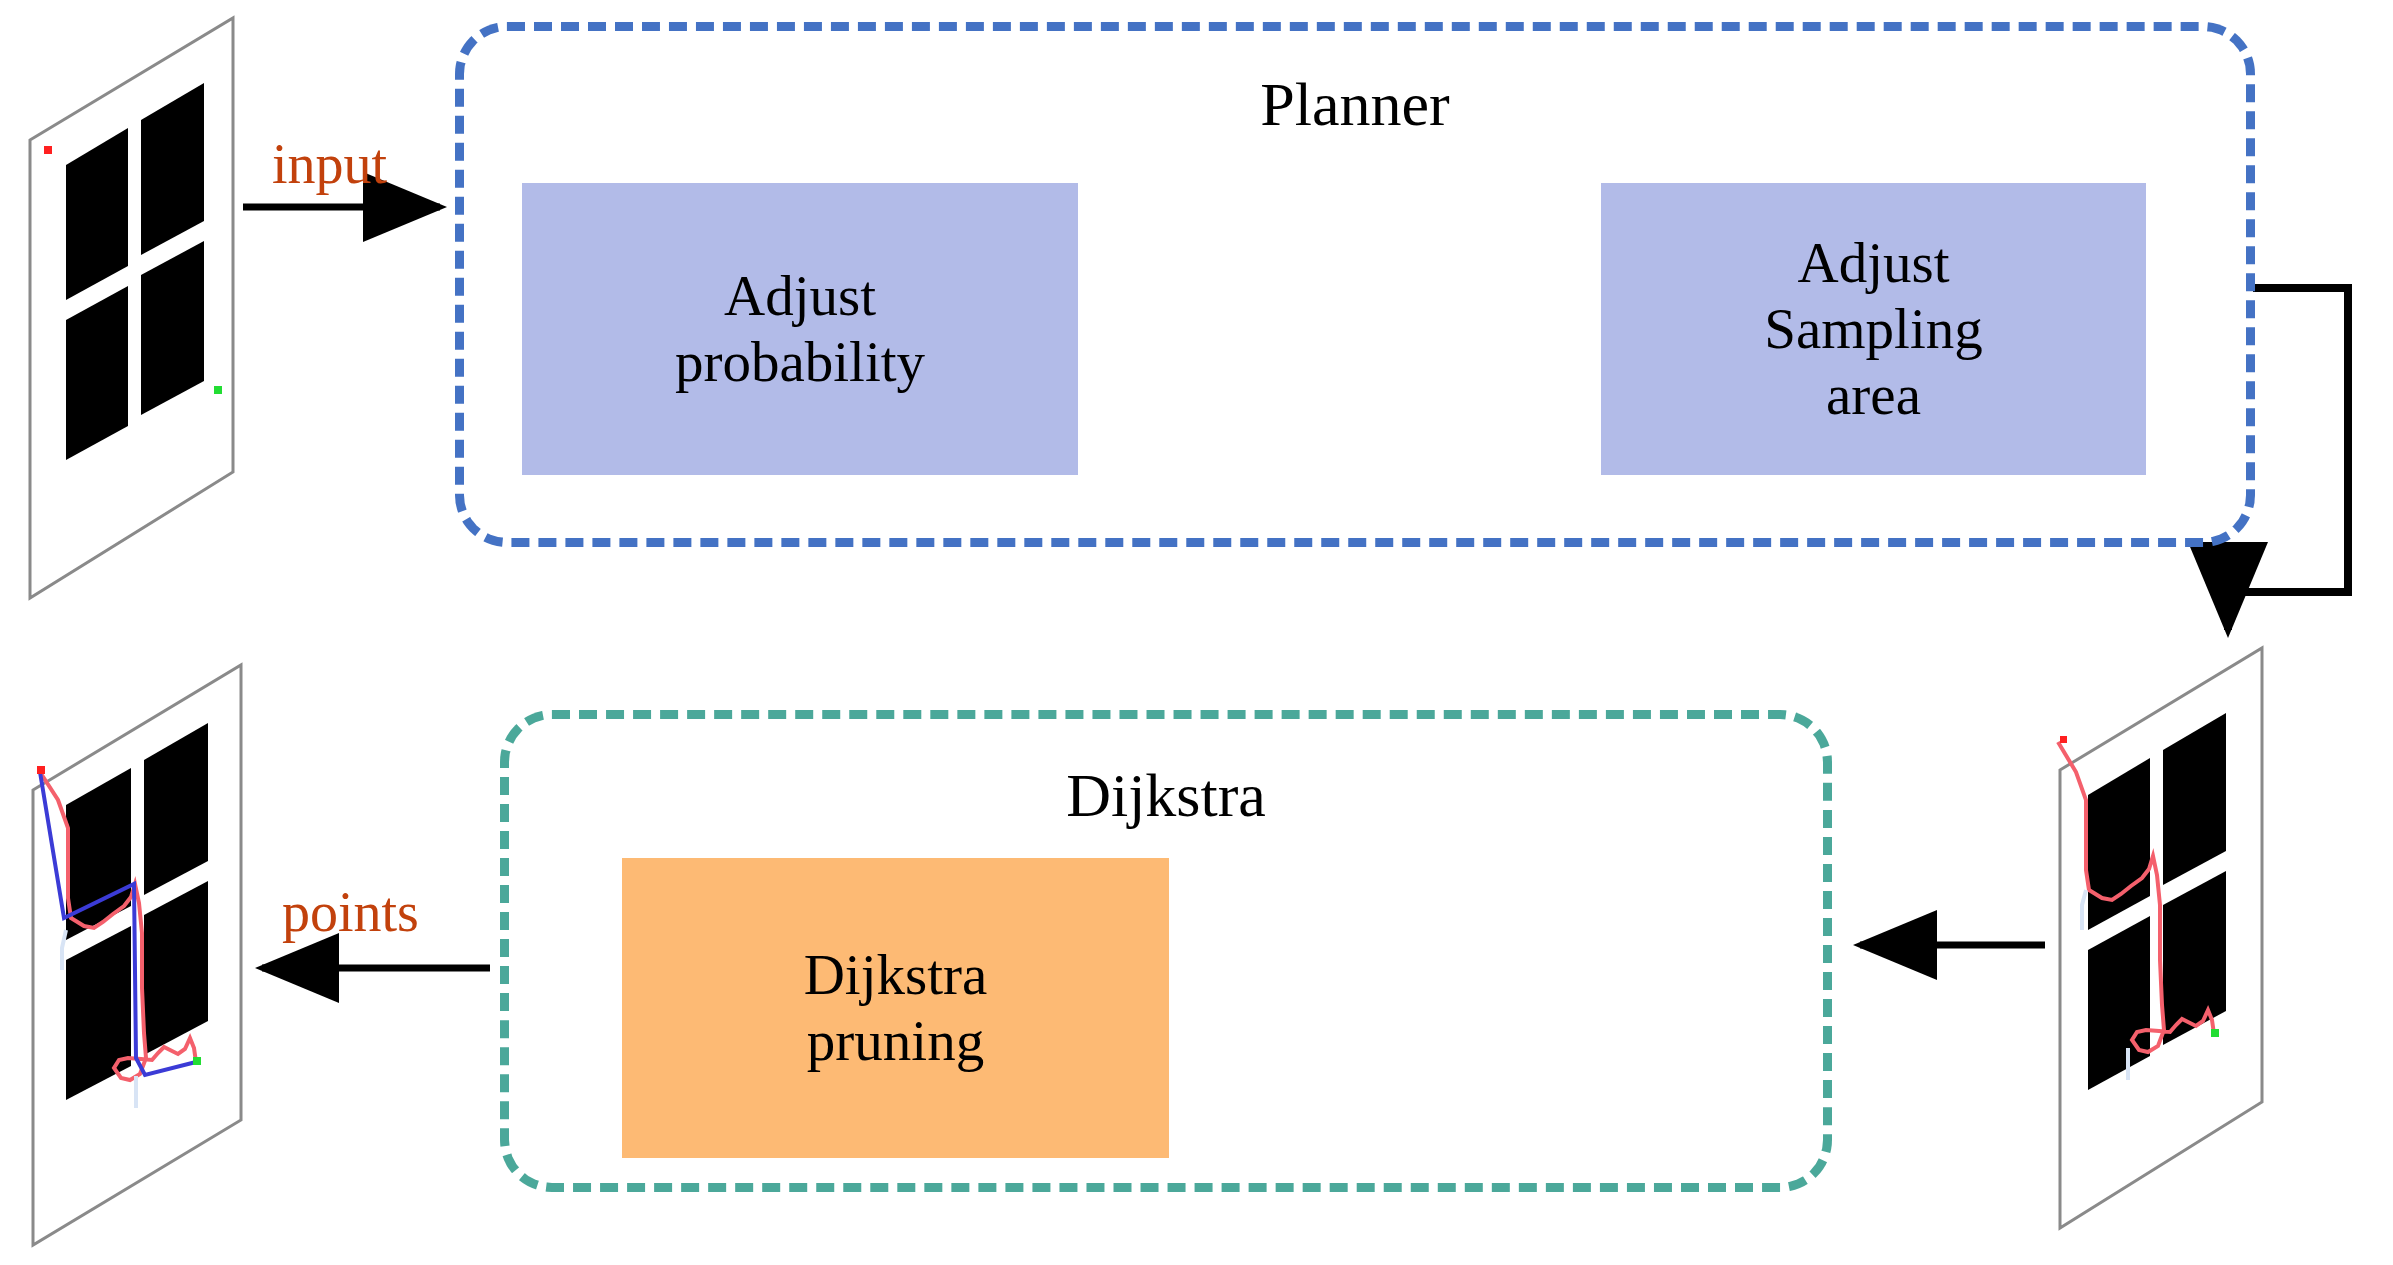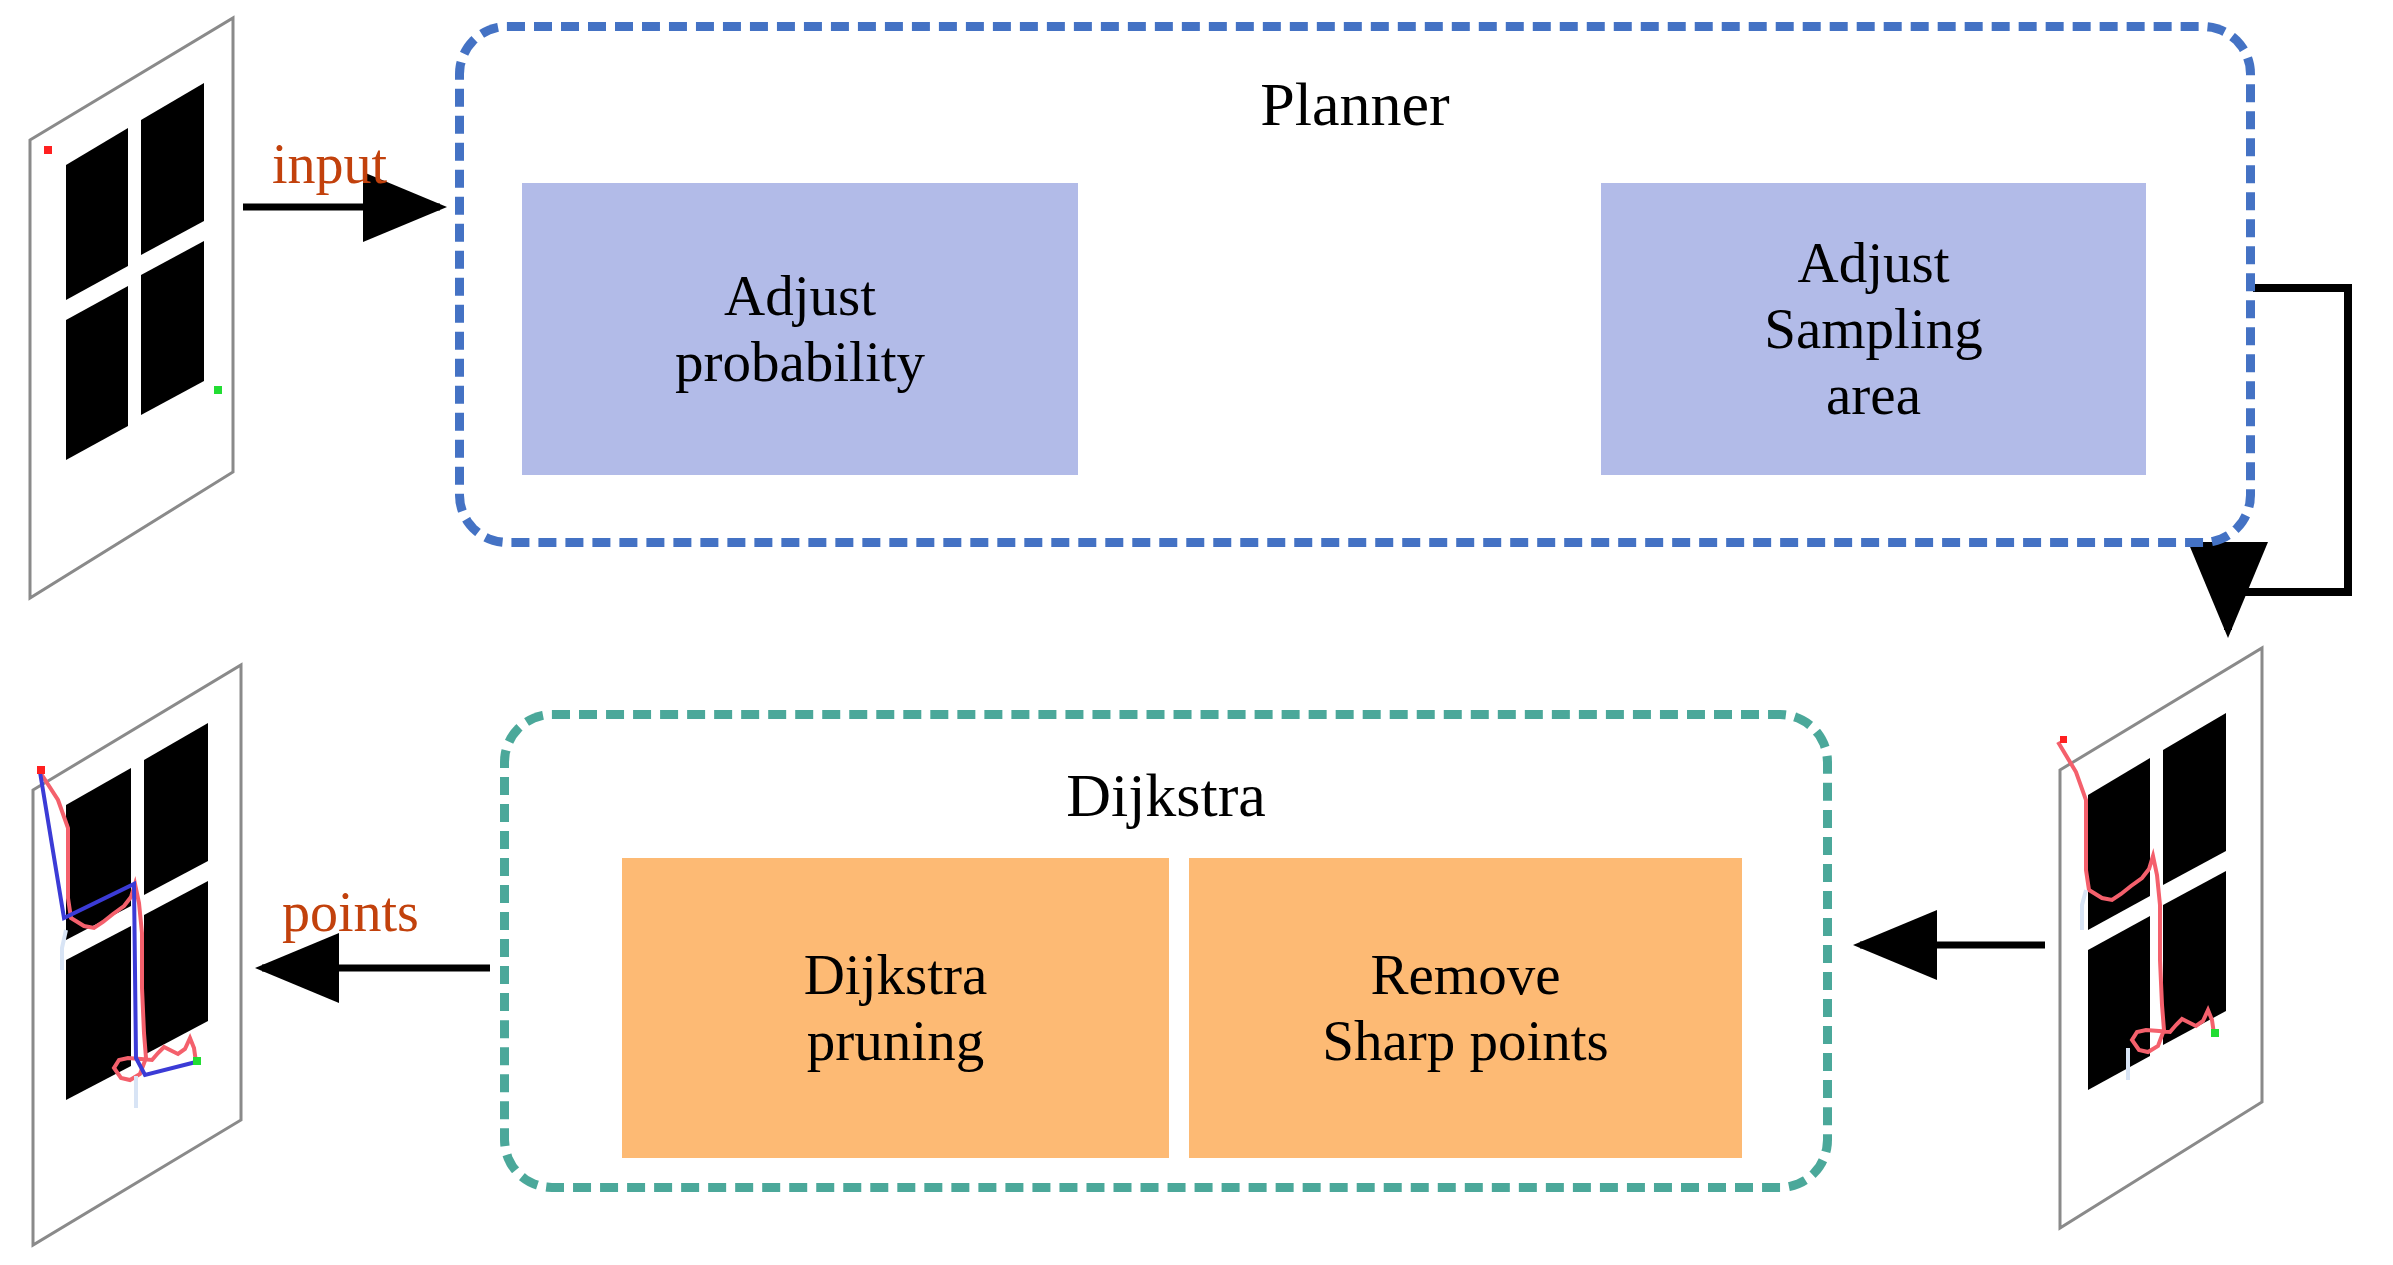--- a/index.html
+++ b/index.html
@@ -147,21 +147,17 @@
   </div>
 
   <div class="group optimizer">
     <div class="group-title">Dijkstra</div>
   </div>
 
   <div class="block teal blk-dij">
     <span style="white-space:pre-line">Dijkstra
 pruning</span>
   </div>
-  <div class="block teal blk-rsp">
-    <span style="white-space:pre-line">Remove
-Sharp points</span>
-  </div>
 
   <div class="edge-label lbl-input">input</div>
   <div class="edge-label lbl-output">points</div>
 
 </div>
 
 </body></html>

